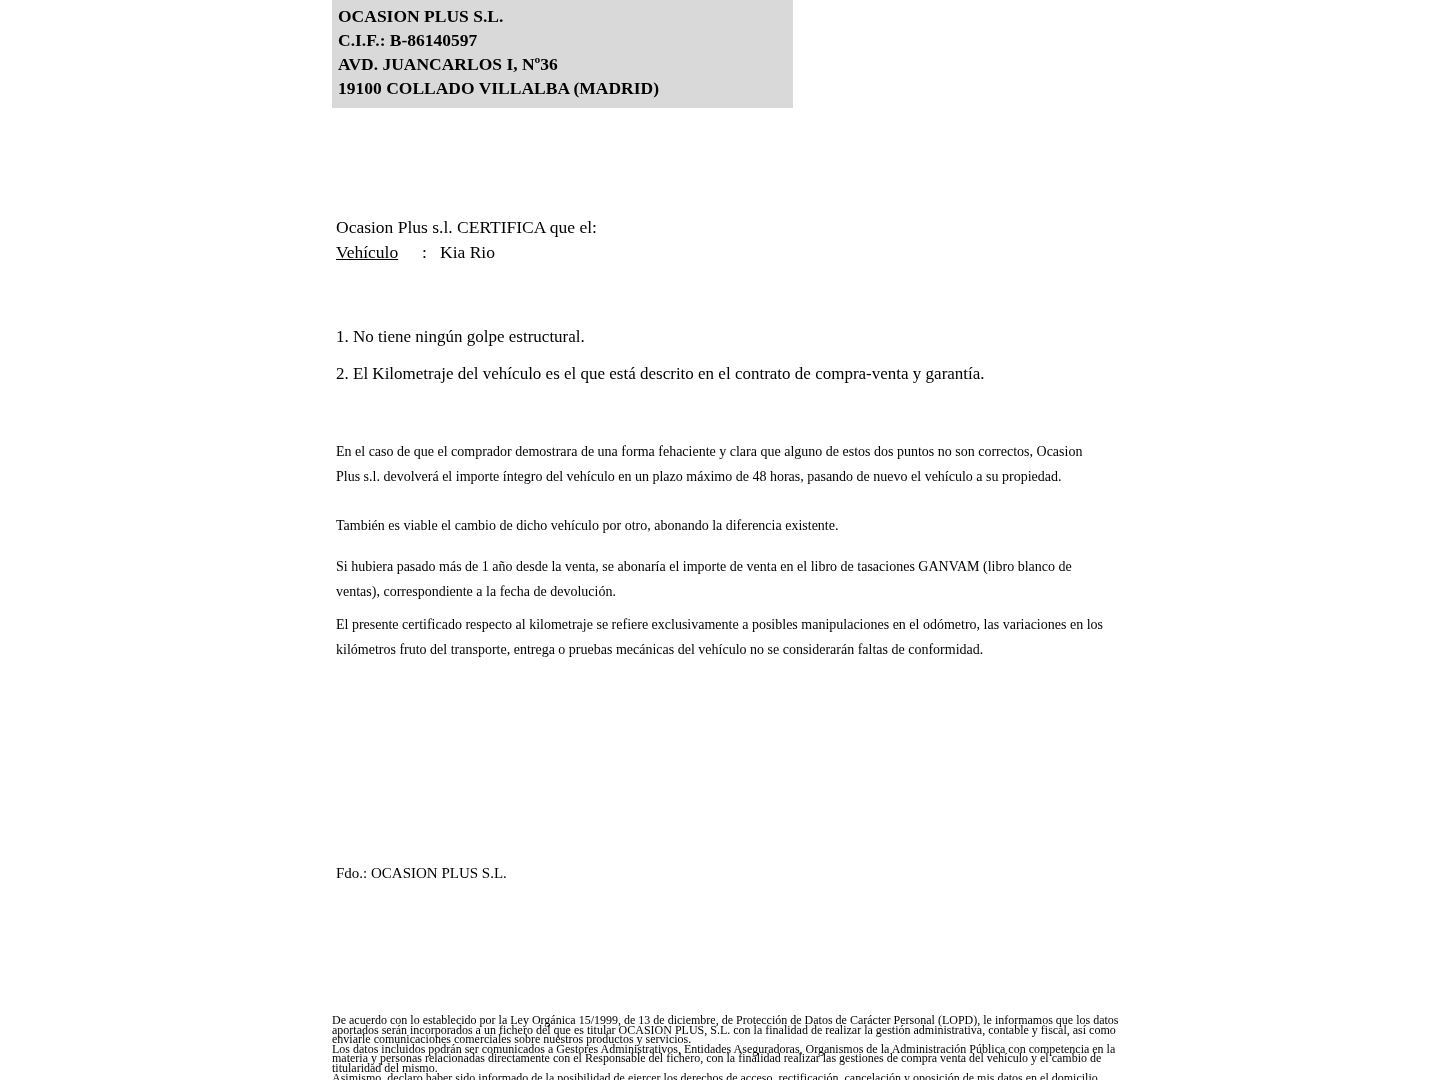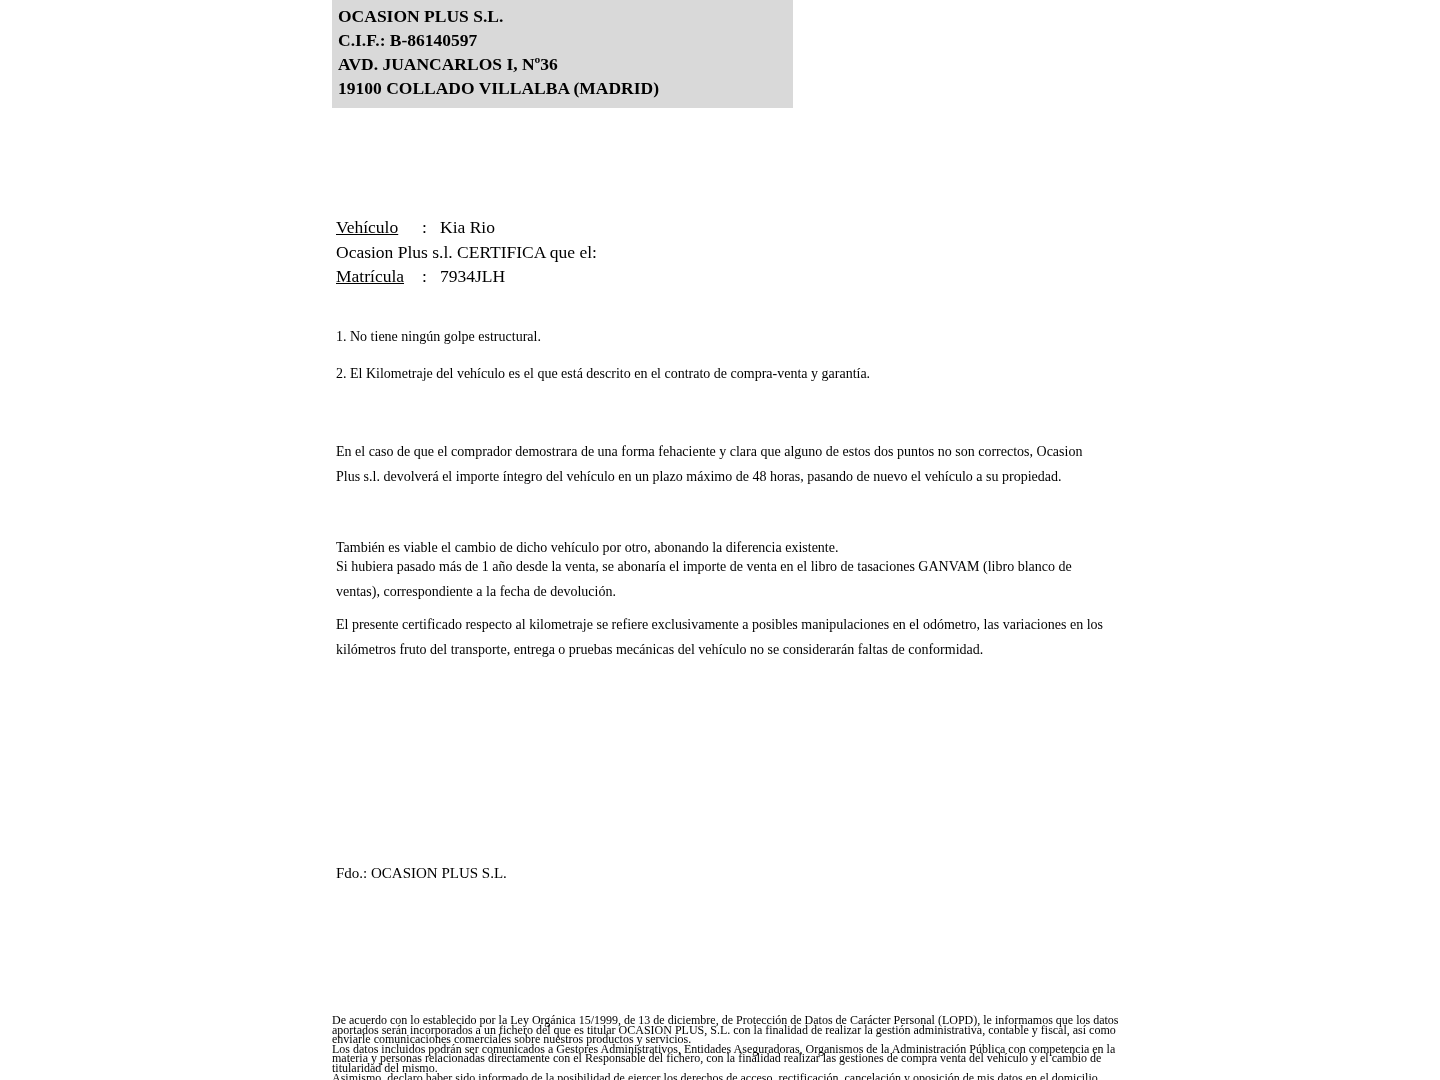--- a/index.html
+++ b/index.html
@@ -70,37 +70,37 @@
   }
   .field-colon {
     display: inline-block;
     width: 18px;
   }
 
   
   .point {
     position: absolute;
     left: 336px;
-    font-size: 14px;
+    font-size: 17px;
     line-height: 24px;
     white-space: nowrap;
   }
   .point-1 { top: 325px; }
   .point-2 { top: 362px; }
 
   
   .para {
     position: absolute;
     left: 336px;
     font-size: 14px;
     line-height: 24.5px;
     width: 770px;
   }
   .para-1 { top: 440px; }
-  .para-2 { top: 514px; margin-top: 22px; }
+  .para-2 { top: 514px; }
   .para-3 { top: 555px; }
   .para-4 { top: 613px; }
 
   
   .signature {
     position: absolute;
     left: 336px;
     top: 862px;
     font-size: 15px;
     line-height: 22px;
@@ -128,26 +128,23 @@
 
   <div class="letterhead">
     <div class="letterhead-line">OCASION PLUS S.L.</div>
     <div class="letterhead-line">C.I.F.: B-86140597</div>
     <div class="letterhead-line">AVD. JUANCARLOS I, Nº36</div>
     <div class="letterhead-line">19100 COLLADO VILLALBA (MADRID)</div>
   </div>
 
 
   <div class="certifies">
+    <div class="field-row">Ocasion Plus s.l. CERTIFICA que el:</div>
     <div class="field-row">
       <span class="field-label">Vehículo</span><span class="field-colon">:</span><span>Kia Rio</span>
-    </div>
-    <div class="field-row">Ocasion Plus s.l. CERTIFICA que el:</div>
-    <div class="field-row">
-      <span class="field-label">Matrícula</span><span class="field-colon">:</span><span>7934JLH</span>
     </div>
   </div>
 
   <div class="point point-1">1. No tiene ningún golpe estructural.</div>
   <div class="point point-2">2. El Kilometraje del vehículo es el que está descrito en el contrato de compra-venta y garantía.</div>
 
   <div class="para para-1">En el caso de que el comprador demostrara de una forma fehaciente y clara que alguno de estos dos puntos no son correctos, Ocasion Plus s.l. devolverá el importe íntegro del vehículo en un plazo máximo de 48 horas, pasando de nuevo el vehículo a su propiedad.</div>
   <div class="para para-2">También es viable el cambio de dicho vehículo por otro, abonando la diferencia existente.</div>
   <div class="para para-3">Si hubiera pasado más de 1 año desde la venta, se abonaría el importe de venta en el libro de tasaciones GANVAM (libro blanco de ventas), correspondiente a la fecha de devolución.</div>
   <div class="para para-4">El presente certificado respecto al kilometraje se refiere exclusivamente a posibles manipulaciones en el odómetro, las variaciones en los kilómetros fruto del transporte, entrega o pruebas mecánicas del vehículo no se considerarán faltas de conformidad.</div>

